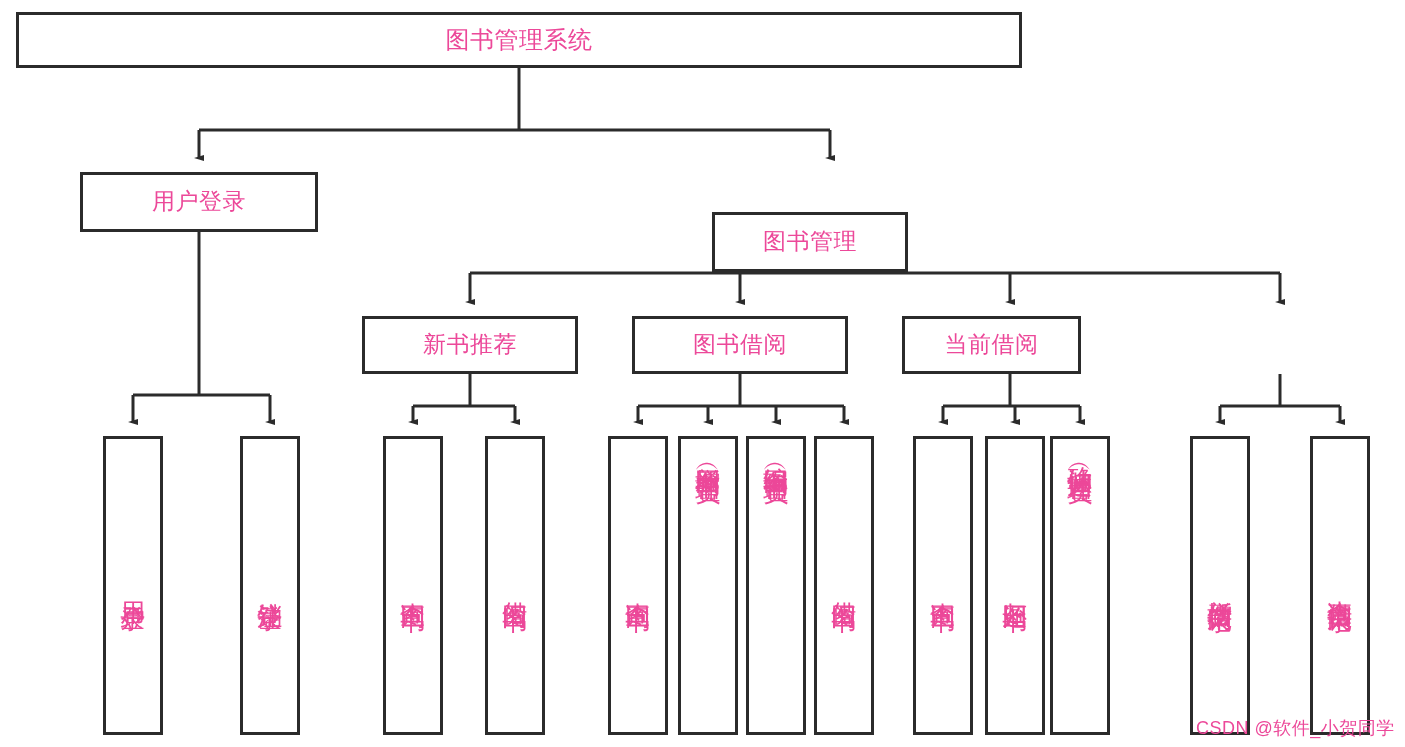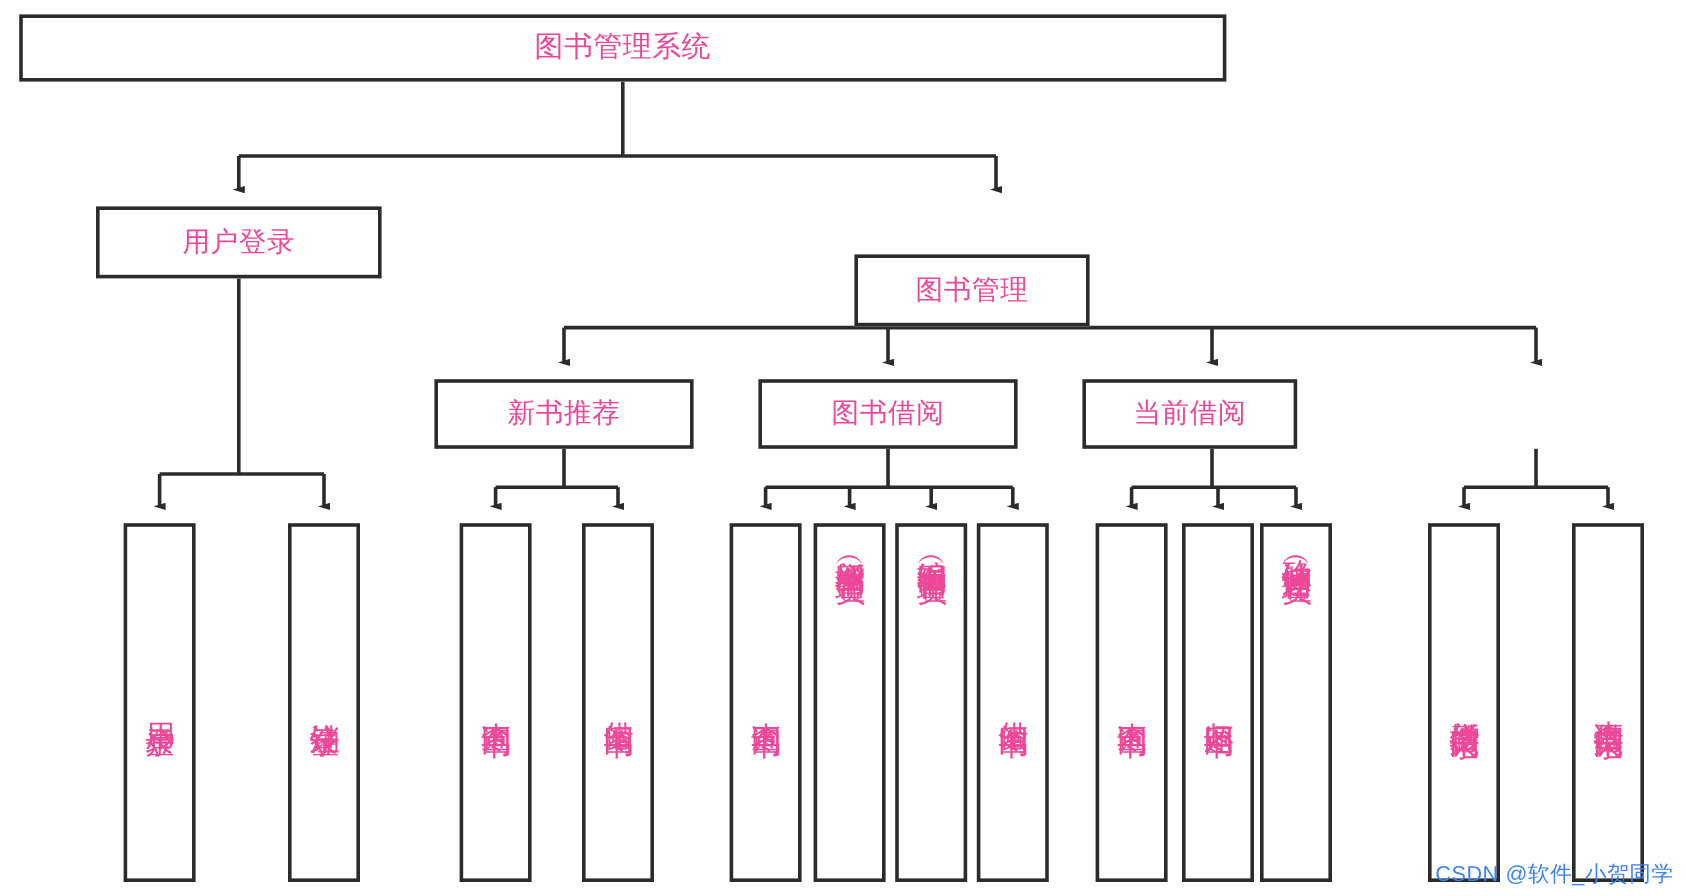--- a/index.html
+++ b/index.html
@@ -64,21 +64,21 @@
     line-height: 1.05;
     white-space: nowrap;
   }
   
   .node.v.center {
     align-items: center;
     padding-top: 0;
   }
   .watermark {
     position: absolute;
-    color: #3b82f6;
+    color: #ec4899;
     font-size: 18px;
     white-space: nowrap;
     z-index: 5;
     letter-spacing: 0.5px;
   }
 </style>
 </head>
 <body>
 
 <div id="canvas">

